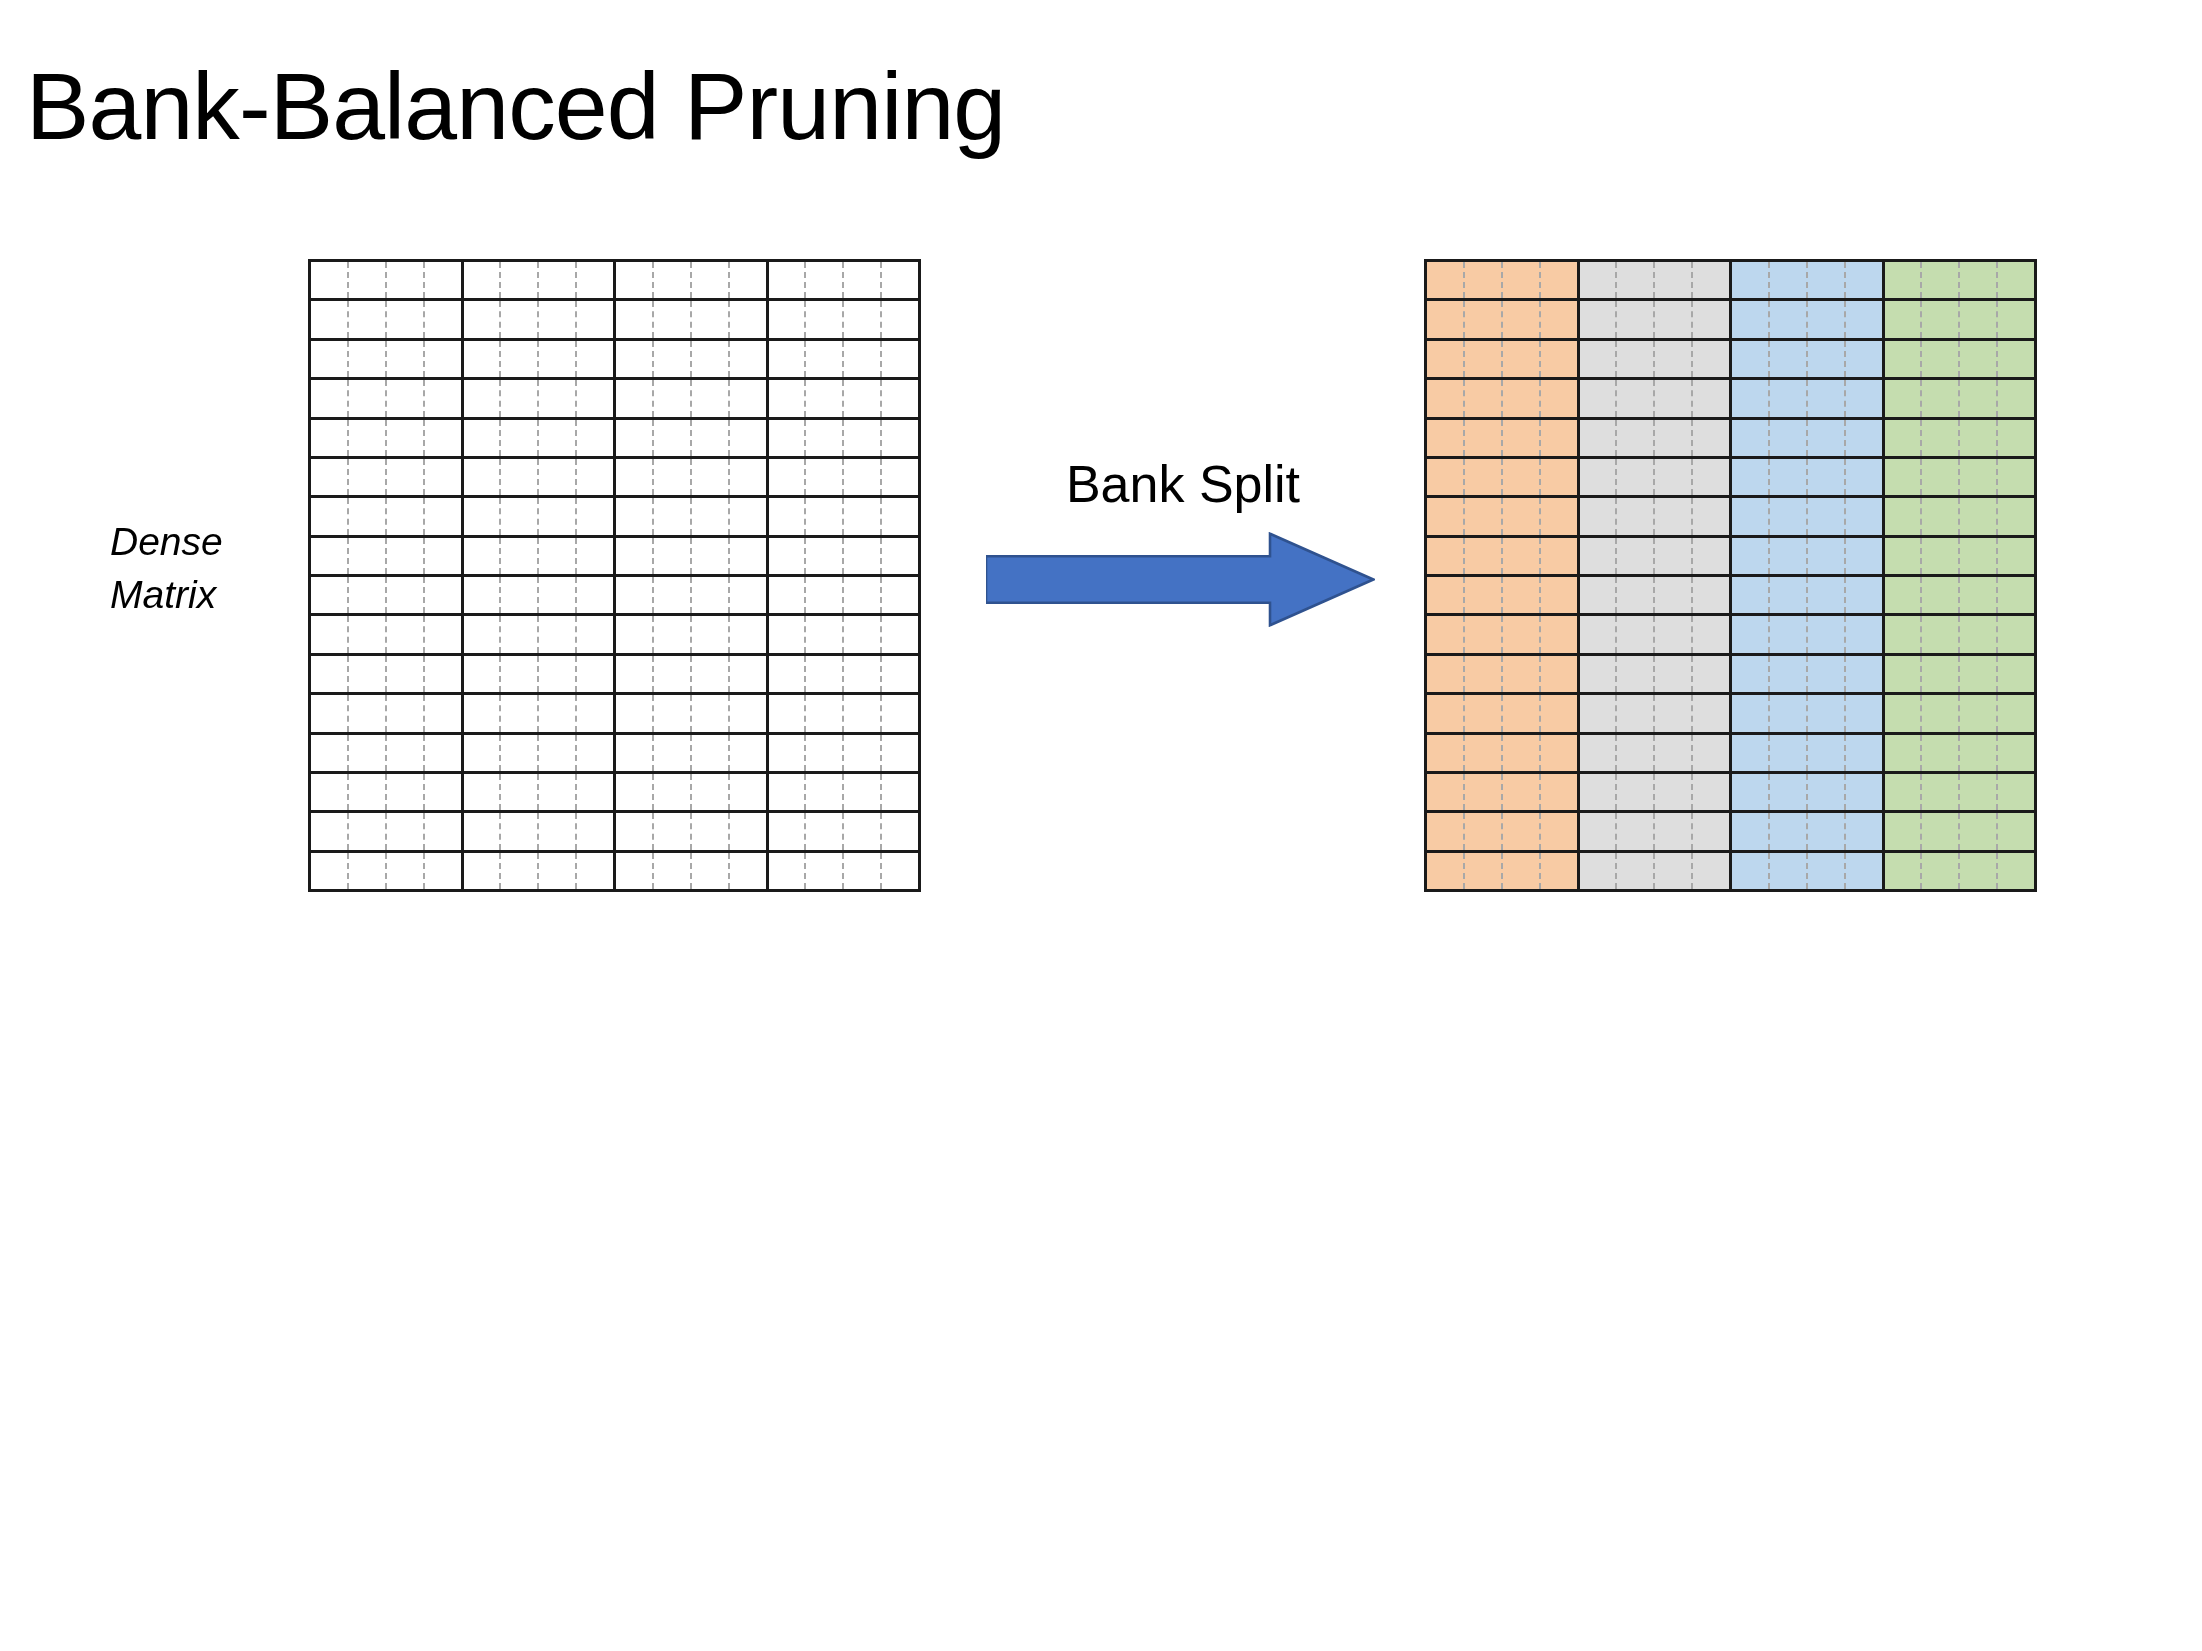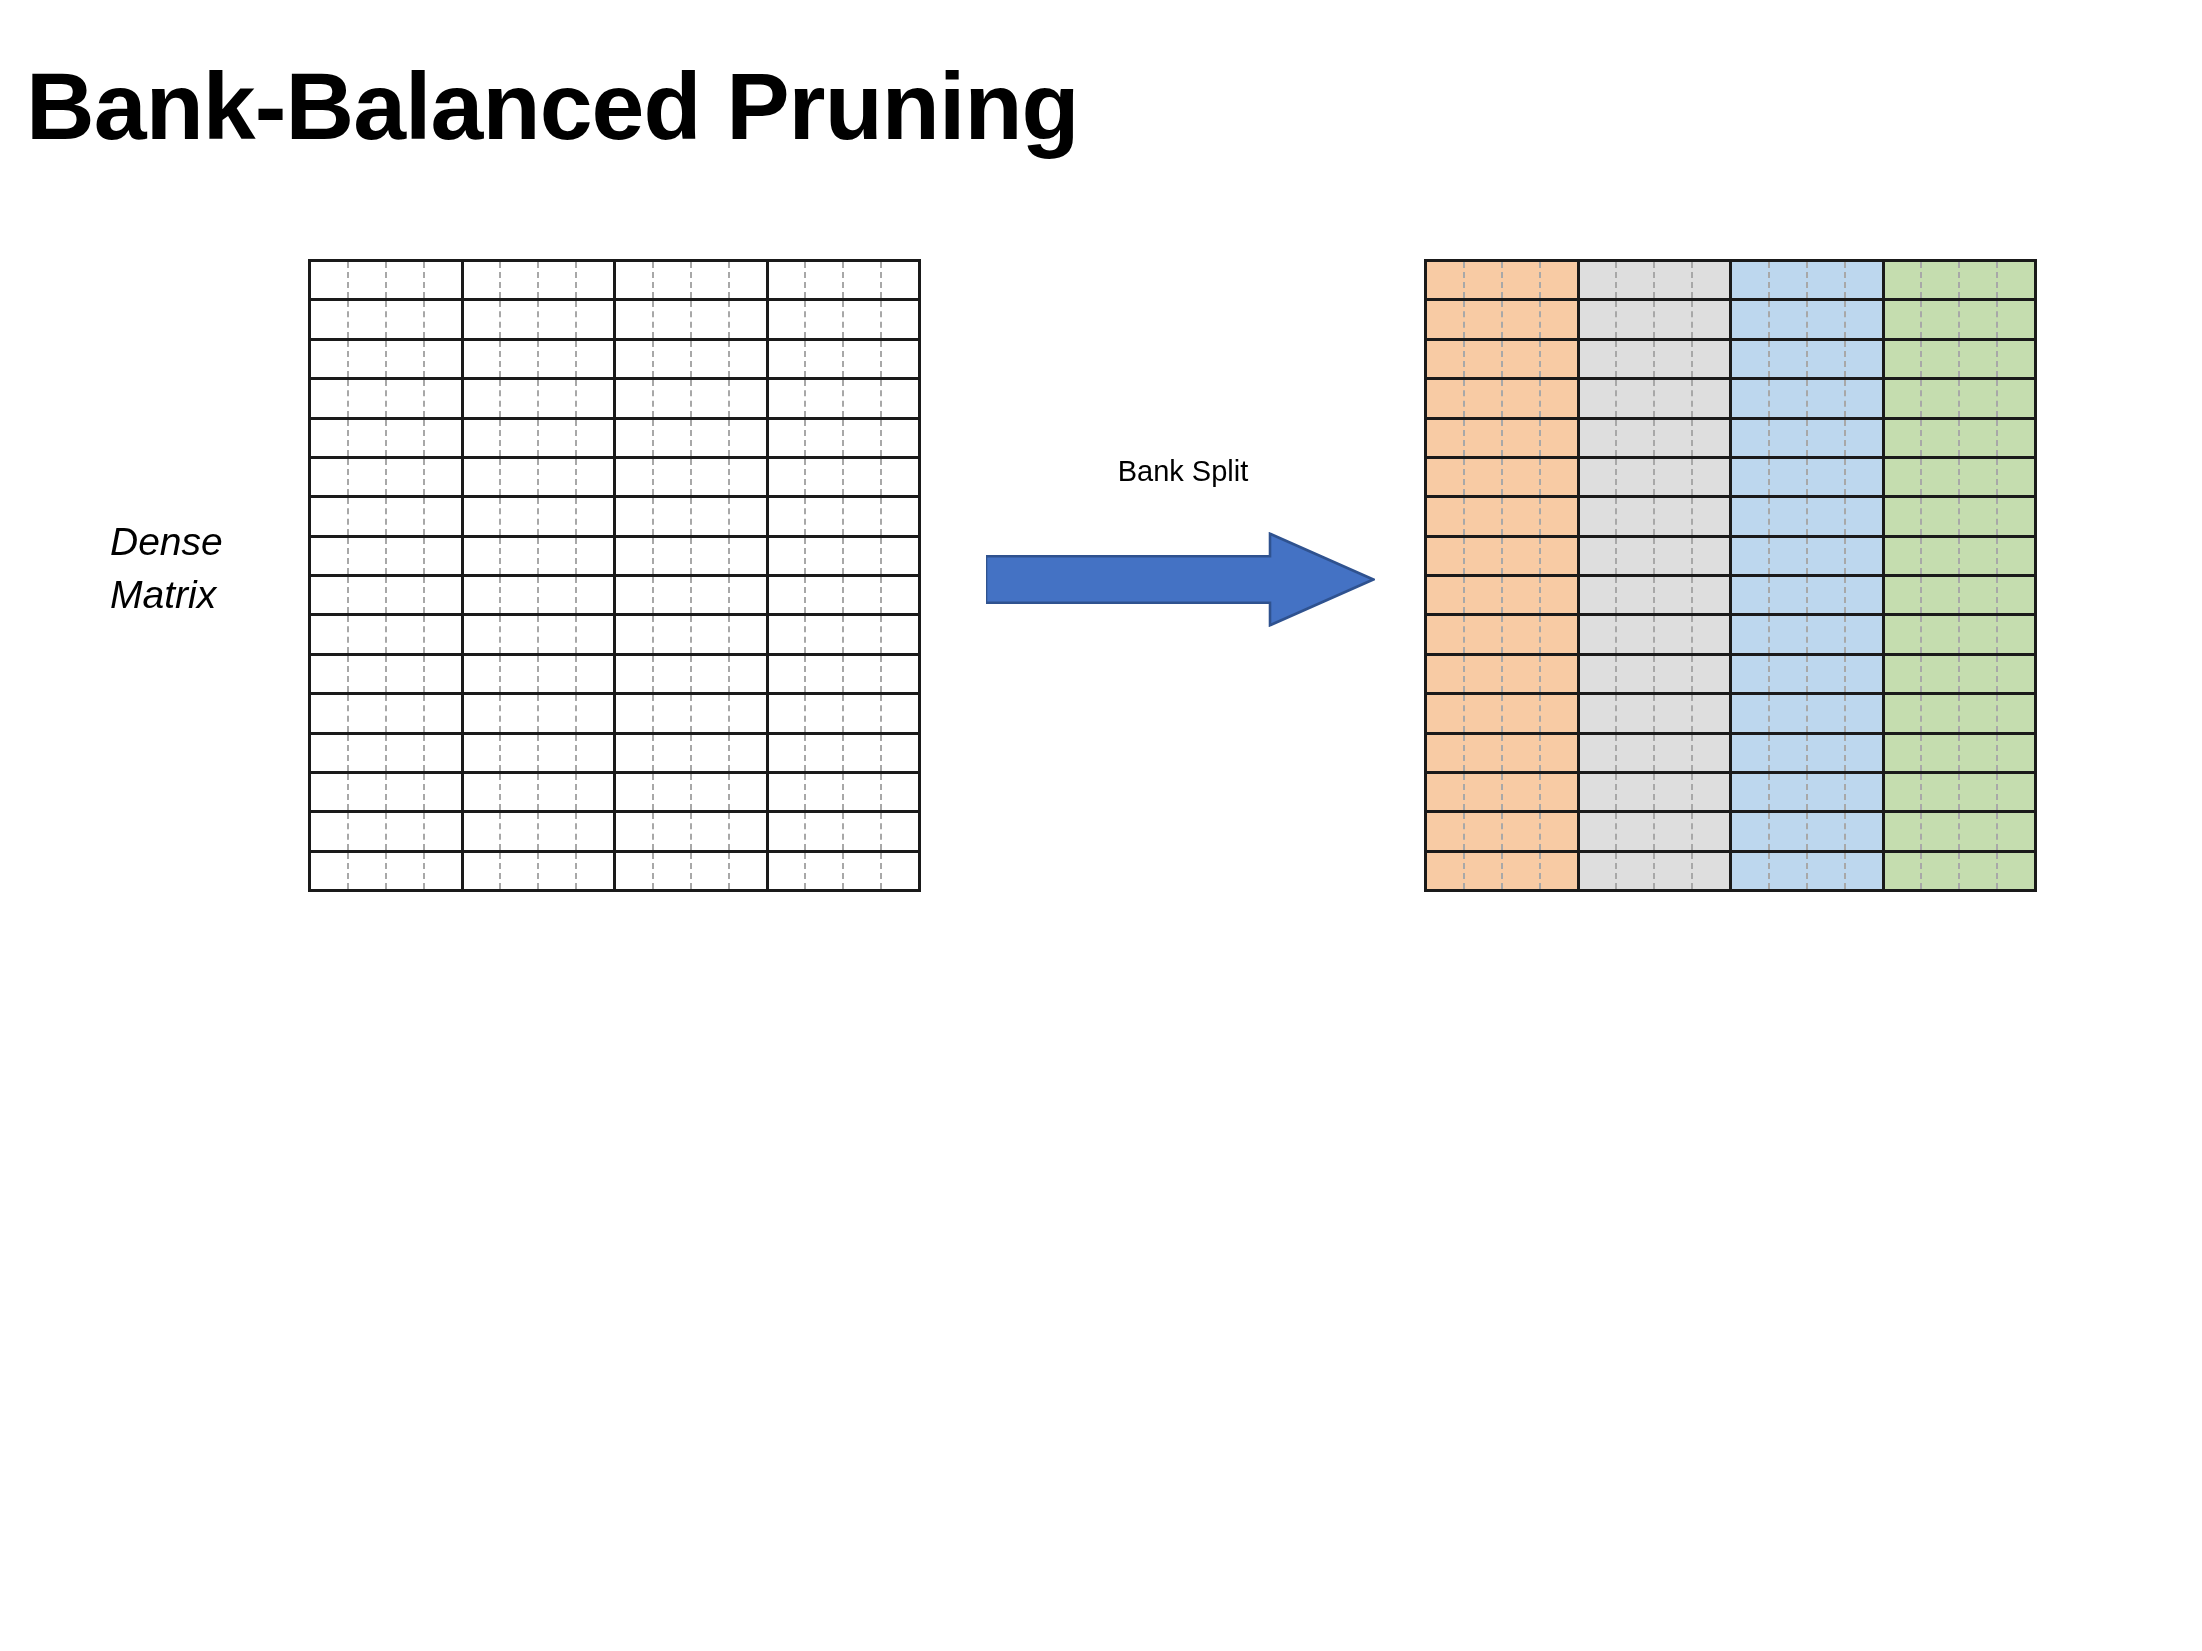--- a/index.html
+++ b/index.html
@@ -16,21 +16,21 @@
     color: #000000;
   }
 
   
   #slide-title {
     position: absolute;
     left: 26px;
     top: 53px;
     font-size: 95px;
     line-height: 1.12;
-    font-weight: 700;
+    font-weight: 400;
     letter-spacing: -0.9px;
     color: #000000;
     white-space: nowrap;
   }
 
   
   #dense-matrix-label {
     position: absolute;
     left: 110px;
     top: 516px;
@@ -108,21 +108,21 @@
     top: 456px;
     width: 404px;
     height: 181px;
   }
   #bank-split-label {
     position: absolute;
     left: 0;
     top: 0;
     width: 404px;
     text-align: center;
-    font-size: 29px;
+    font-size: 52px;
     line-height: 1.1;
     color: #000000;
     white-space: nowrap;
   }
   #bank-split-arrow {
     position: absolute;
     left: 5.2px;
     top: 76px;
     width: 389px;
     height: 95px;

